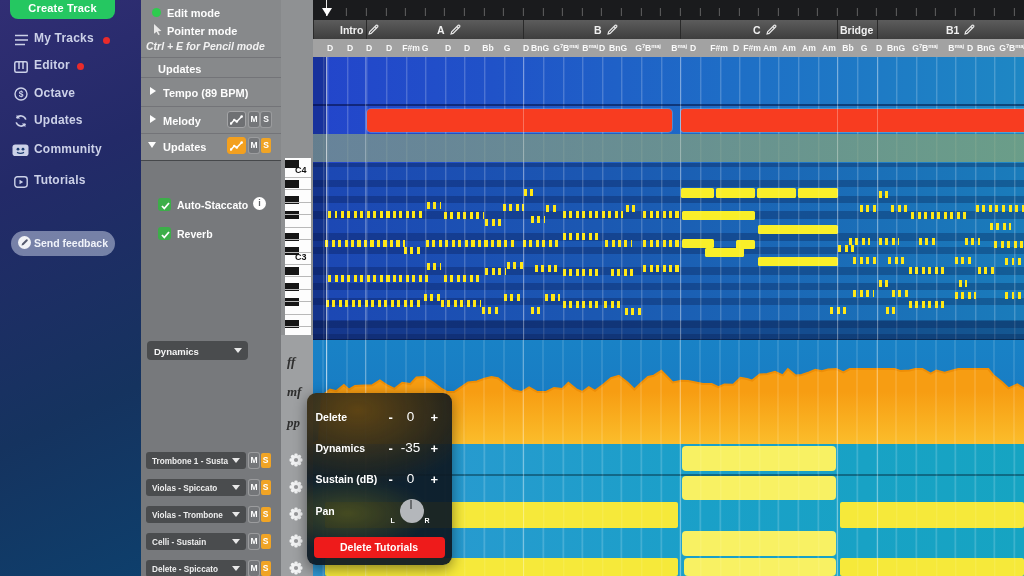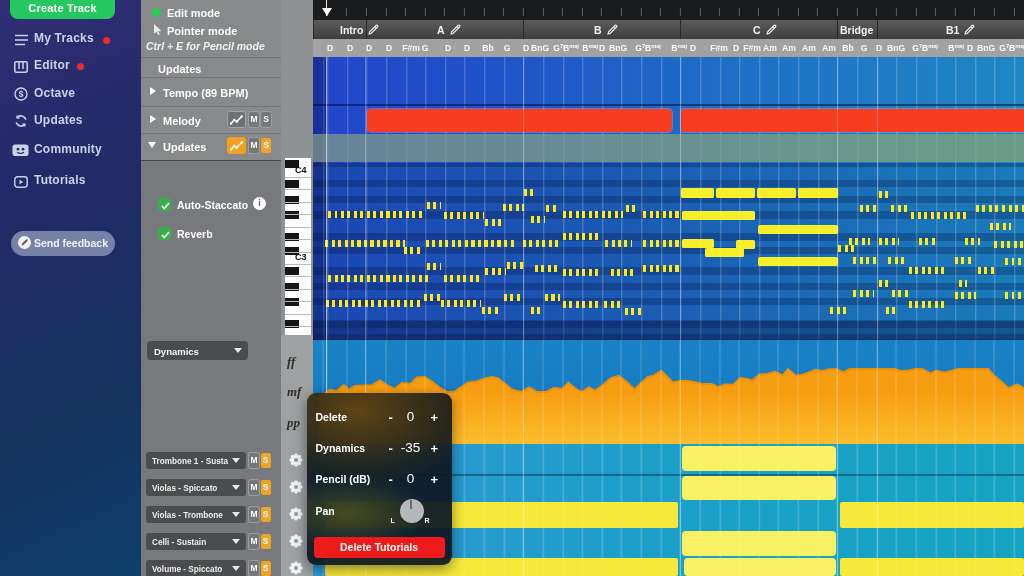--- a/index.html
+++ b/index.html
@@ -491,21 +491,21 @@
       <div class="irow" style="top:533px">
       <div class="idrop">
           <span>Celli - Sustain</span>
           <span class="dtri"></span>
         </div>
       <div class="mbtn">M</div>
         <div class="sbtn">S</div>
       </div>
       <div class="irow" style="top:560px">
       <div class="idrop">
-          <span>Volume - Spiccato</span>
+          <span>Delete - Spiccato</span>
           <span class="dtri"></span>
         </div>
       <div class="mbtn">M</div>
         <div class="sbtn">S</div>
       </div>
 </div>
 
 <div id="side">
   <div id="ctbtn">Create Track</div>
   <div class="sitem" style="top:30px">
@@ -568,21 +568,21 @@
         <span class="pval">0</span>
         <span class="pplus">+</span>
       </div>
   <div class="prow" style="top:47px">
         <span class="plab">Dynamics</span>
         <span class="pminus">-</span>
         <span class="pval">-35</span>
         <span class="pplus">+</span>
       </div>
   <div class="prow" style="top:78px">
-        <span class="plab">Pencil (dB)</span>
+        <span class="plab">Sustain (dB)</span>
         <span class="pminus">-</span>
         <span class="pval">0</span>
         <span class="pplus">+</span>
       </div>
   <div class="prow" style="top:110px">
         <span class="plab">Pan</span>
         <span id="knob"></span>
     <span style="position:absolute; left:84px; top:14px; font-size:7px; font-weight:bold">L</span>
     <span style="position:absolute; left:118px; top:14px; font-size:7px; font-weight:bold">R</span>
       </div>

